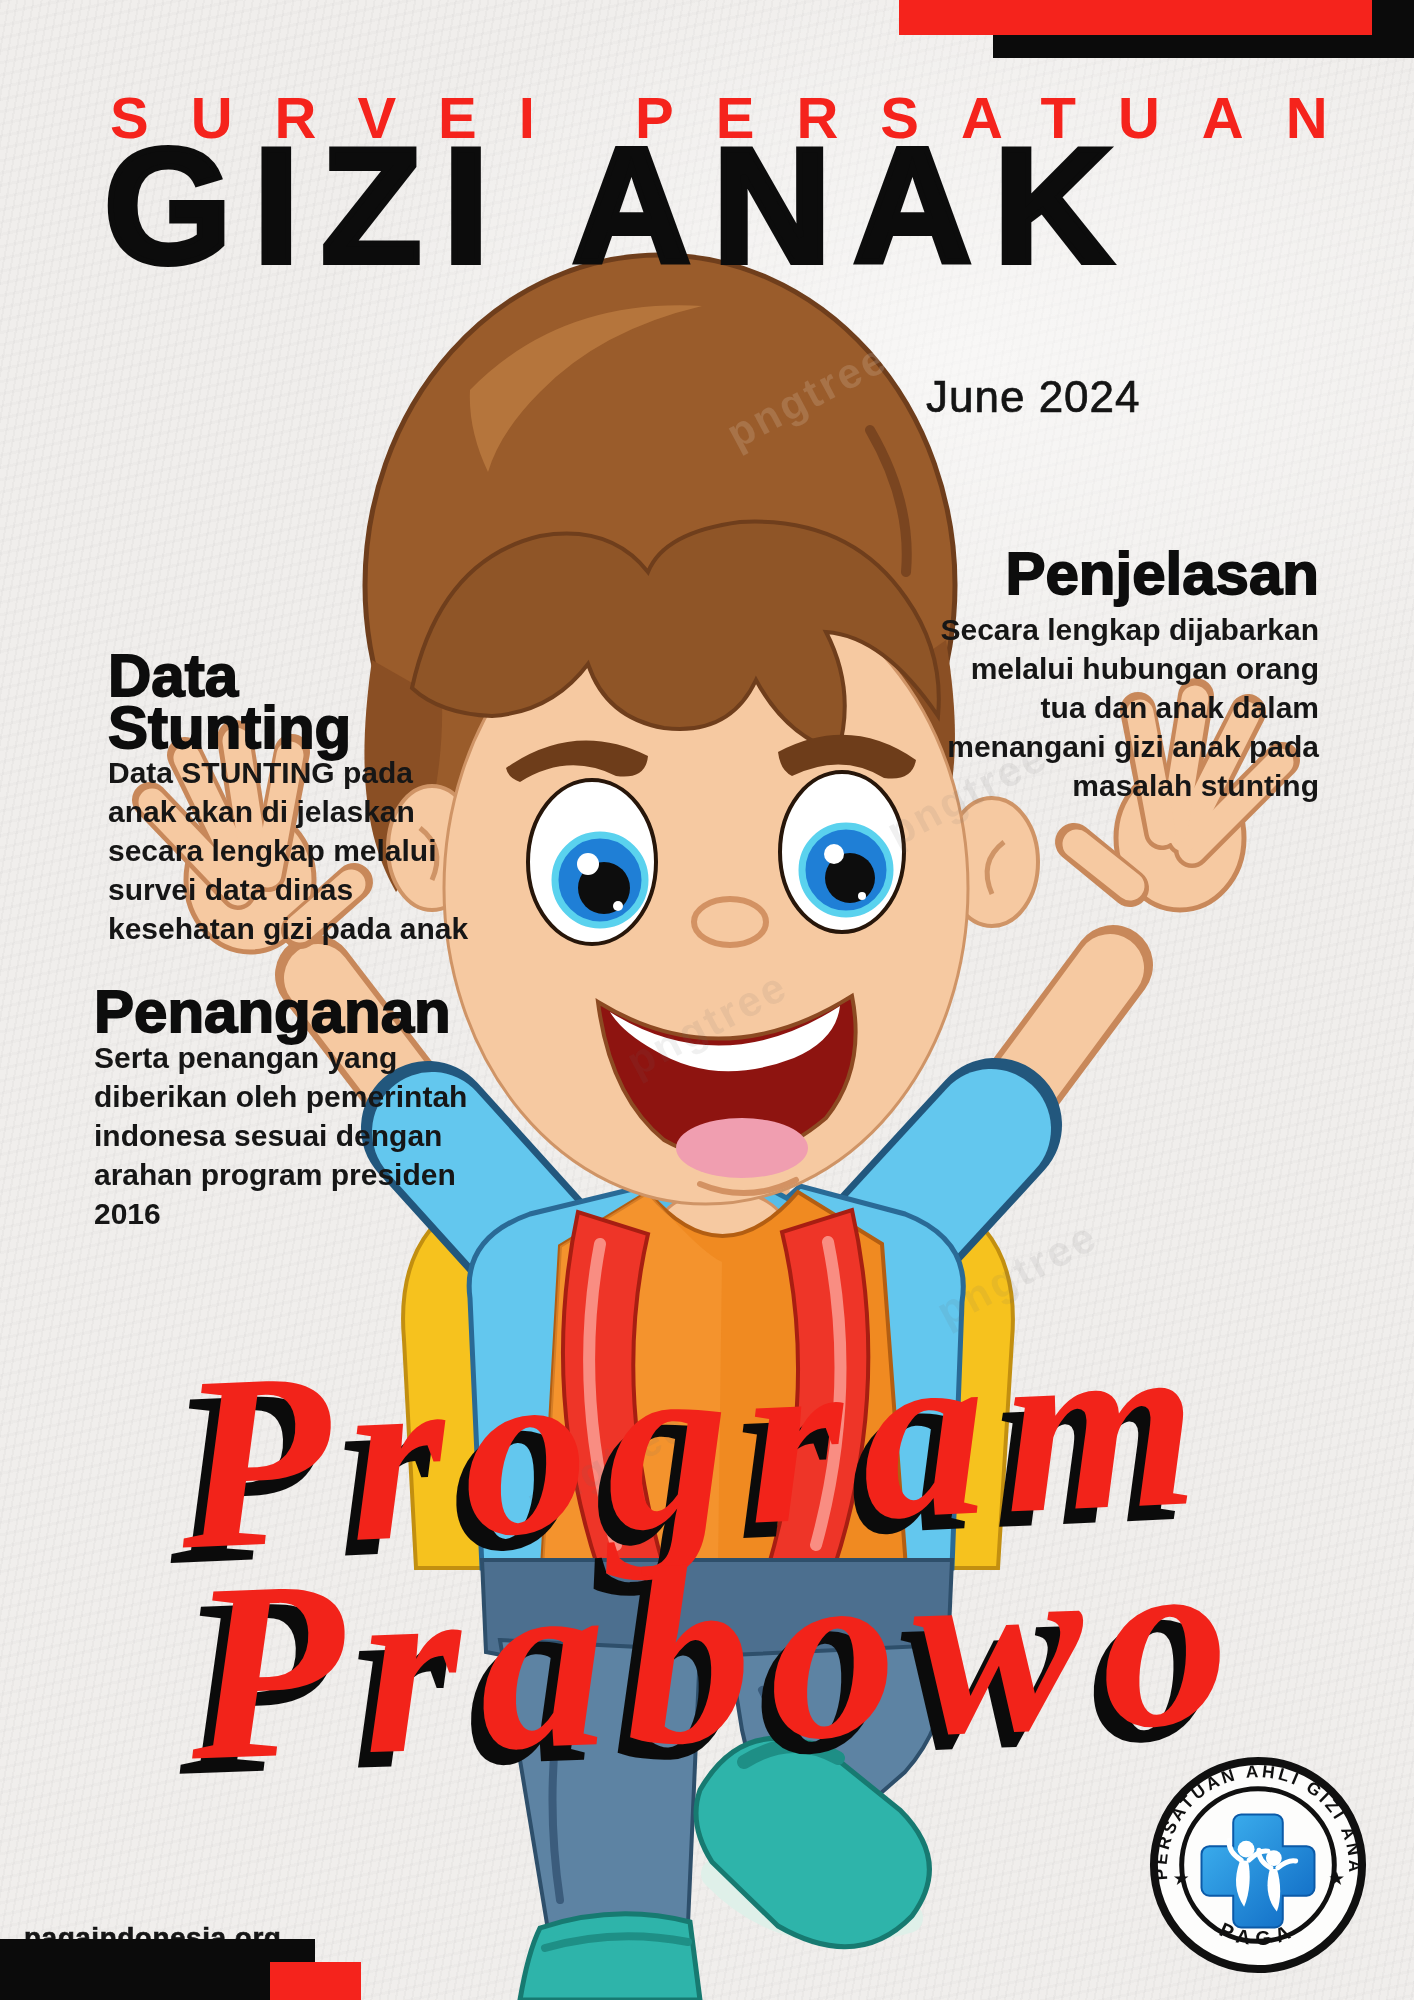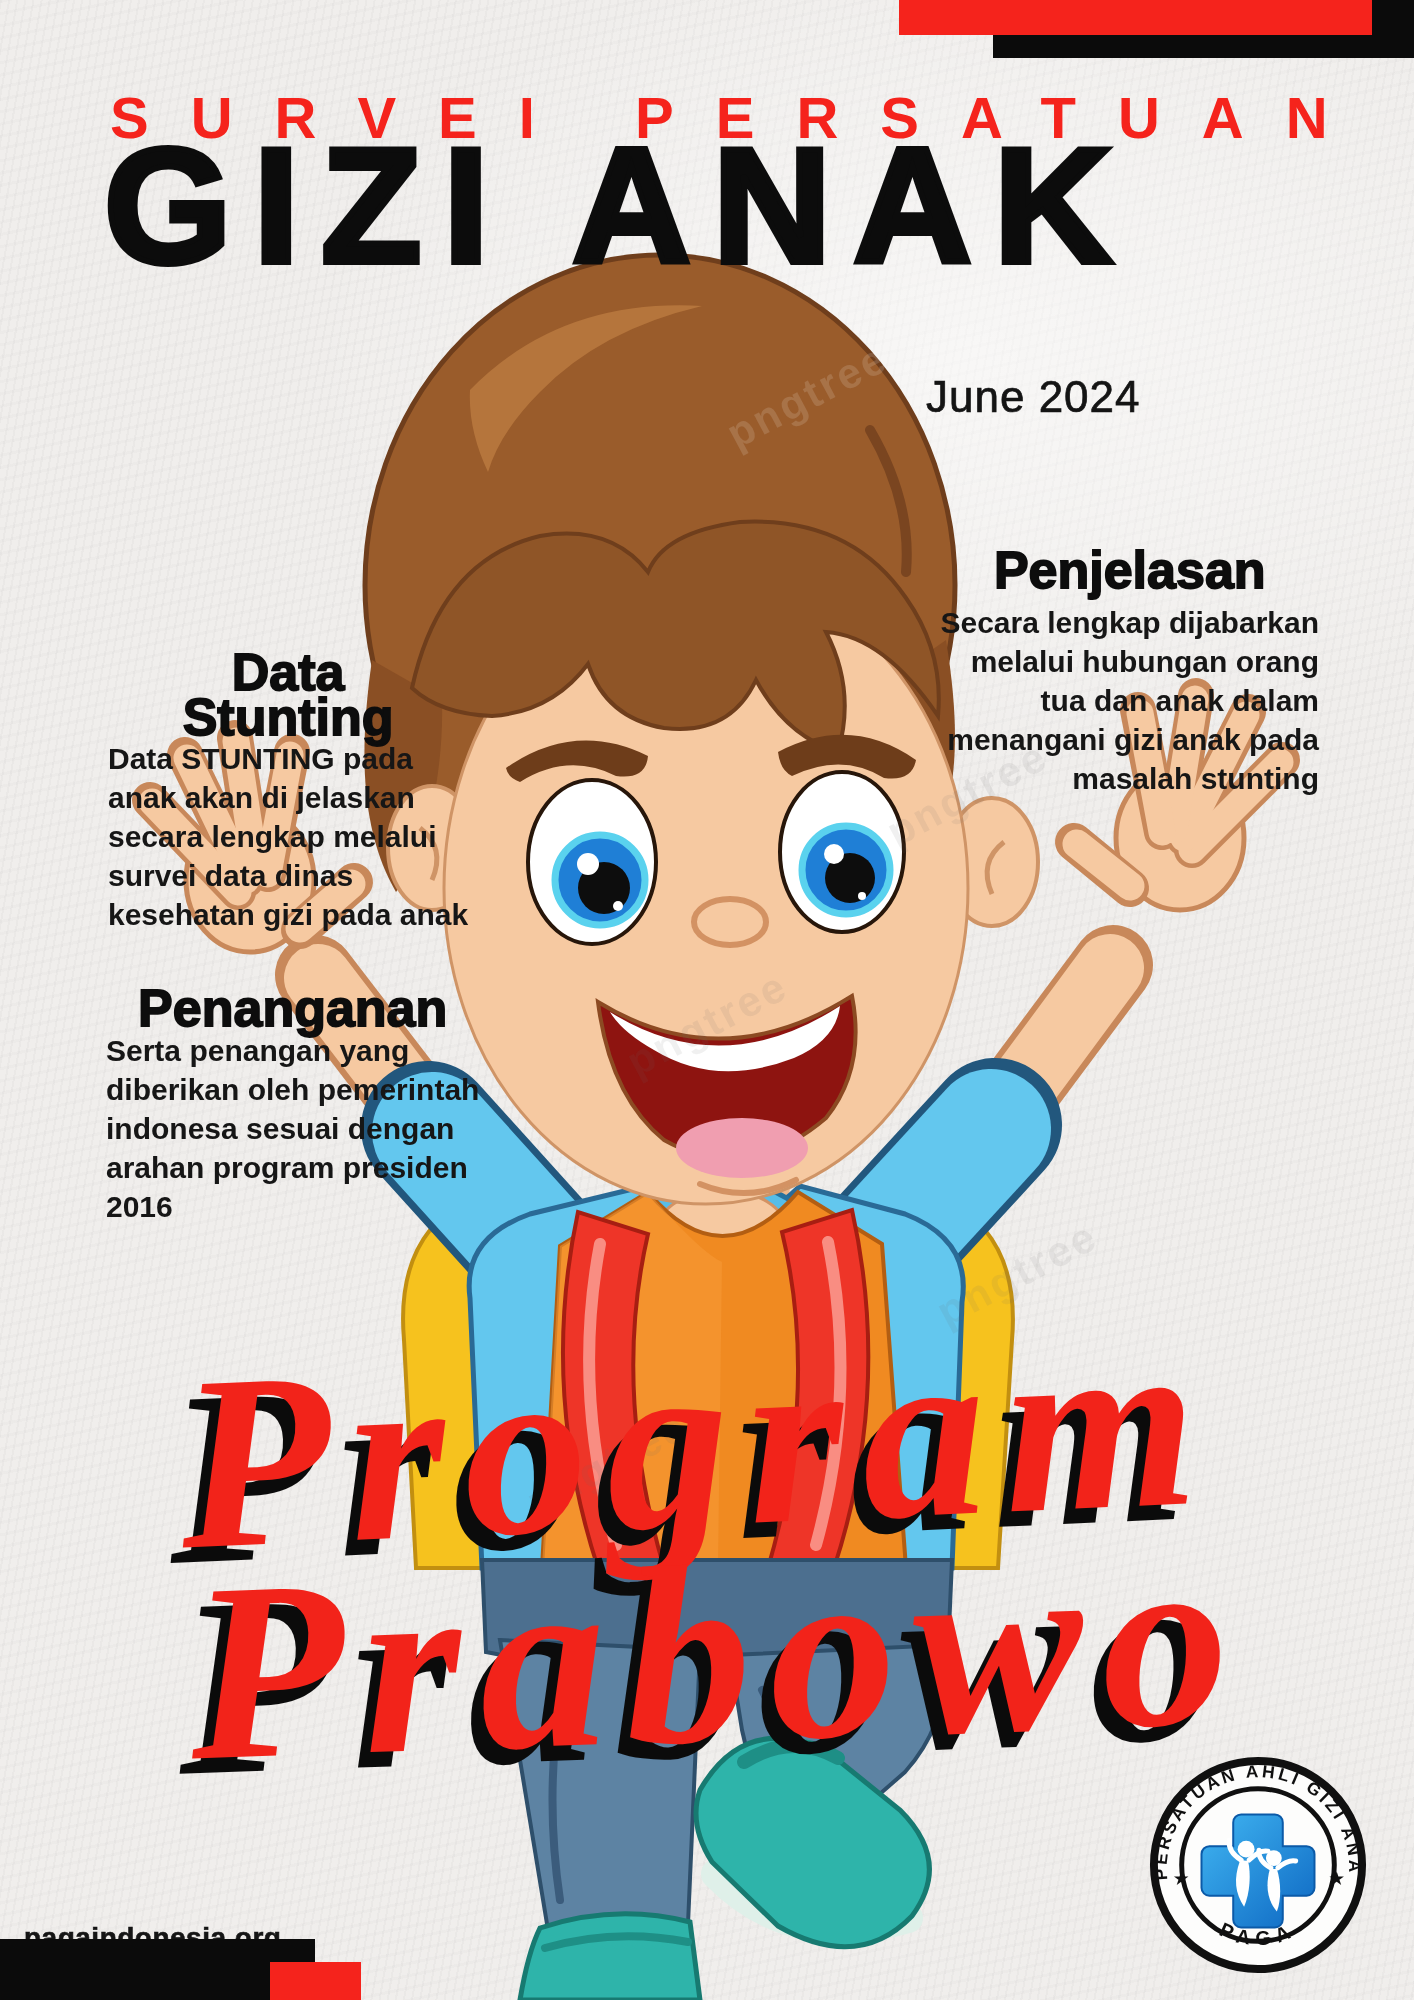--- a/index.html
+++ b/index.html
@@ -31,29 +31,29 @@
     -webkit-text-stroke:6px #0c0c0c;line-height:1;
   }
   .issue-date{
     position:absolute;left:926px;top:372px;z-index:1;
     font-size:44px;font-weight:400;color:#141414;-webkit-text-stroke:.7px #141414;letter-spacing:1px;
   }
 
   
   .section{position:absolute;z-index:4;color:#101010;}
   .section h2{
-    margin:0;font-size:52px;line-height:.86;font-weight:700;color:#0d0d0d;
-    -webkit-text-stroke:1.8px #0d0d0d;letter-spacing:0;text-align:center;
+    margin:0;font-size:60px;line-height:.86;font-weight:700;color:#0d0d0d;
+    -webkit-text-stroke:1.8px #0d0d0d;letter-spacing:0;
   }
   .section .body{
     font-size:30px;line-height:1.3;font-weight:700;color:#161616;
     white-space:pre-line;
   }
   .sec-data{left:108px;top:650px;}
-  .sec-penanganan{left:106px;top:986px;}
+  .sec-penanganan{left:94px;top:986px;}
   .sec-penjelasan{right:95px;top:548px;text-align:right;}
   .sec-penjelasan .body{margin-top:10px;}
 
   
   .script-line{
     position:absolute;left:50%;z-index:6;white-space:nowrap;
     font-family:"Liberation Serif",serif;font-style:italic;font-weight:700;
     color:#f2231a;text-shadow:-13px 15px 0 #0b0b0b;letter-spacing:18px;line-height:1;
   }
   .script-1{top:1318px;font-size:248px;transform:translateX(-51%) rotate(-2.5deg);}

